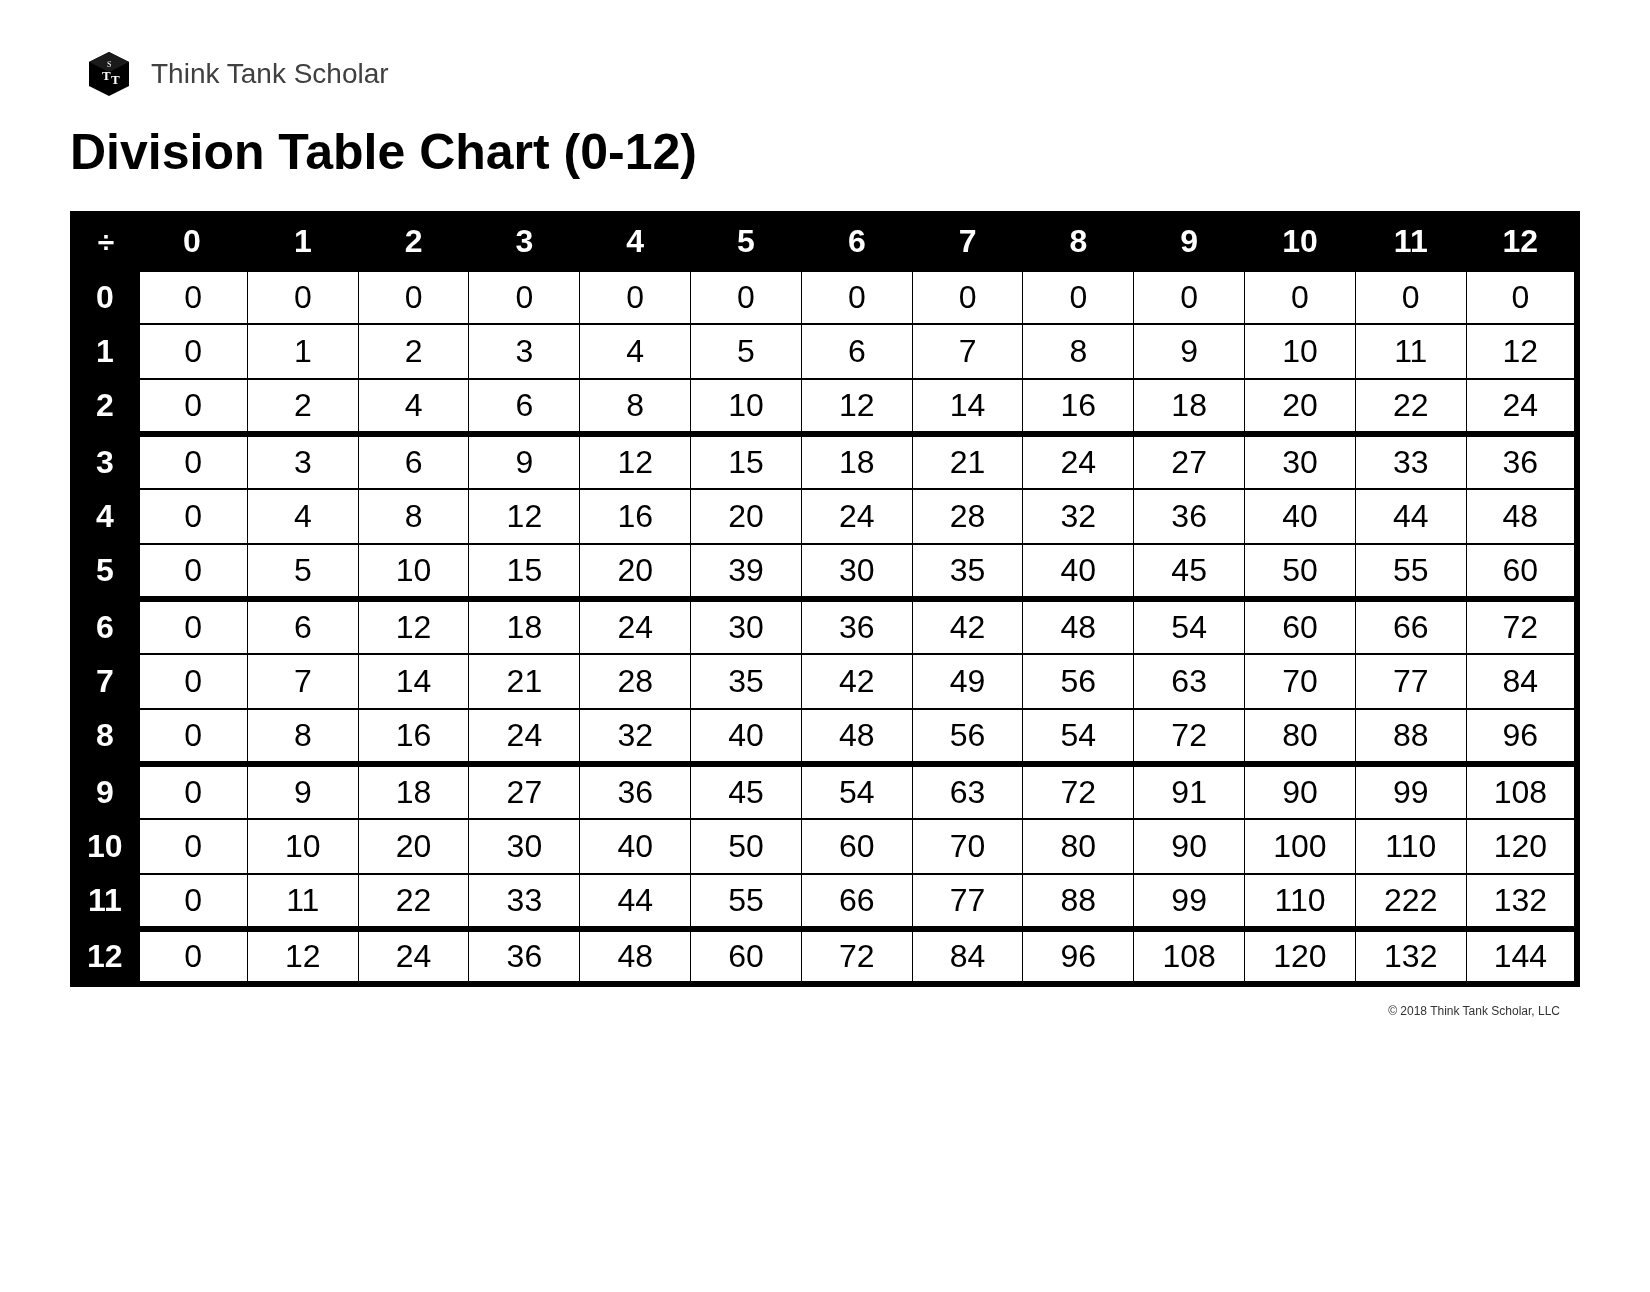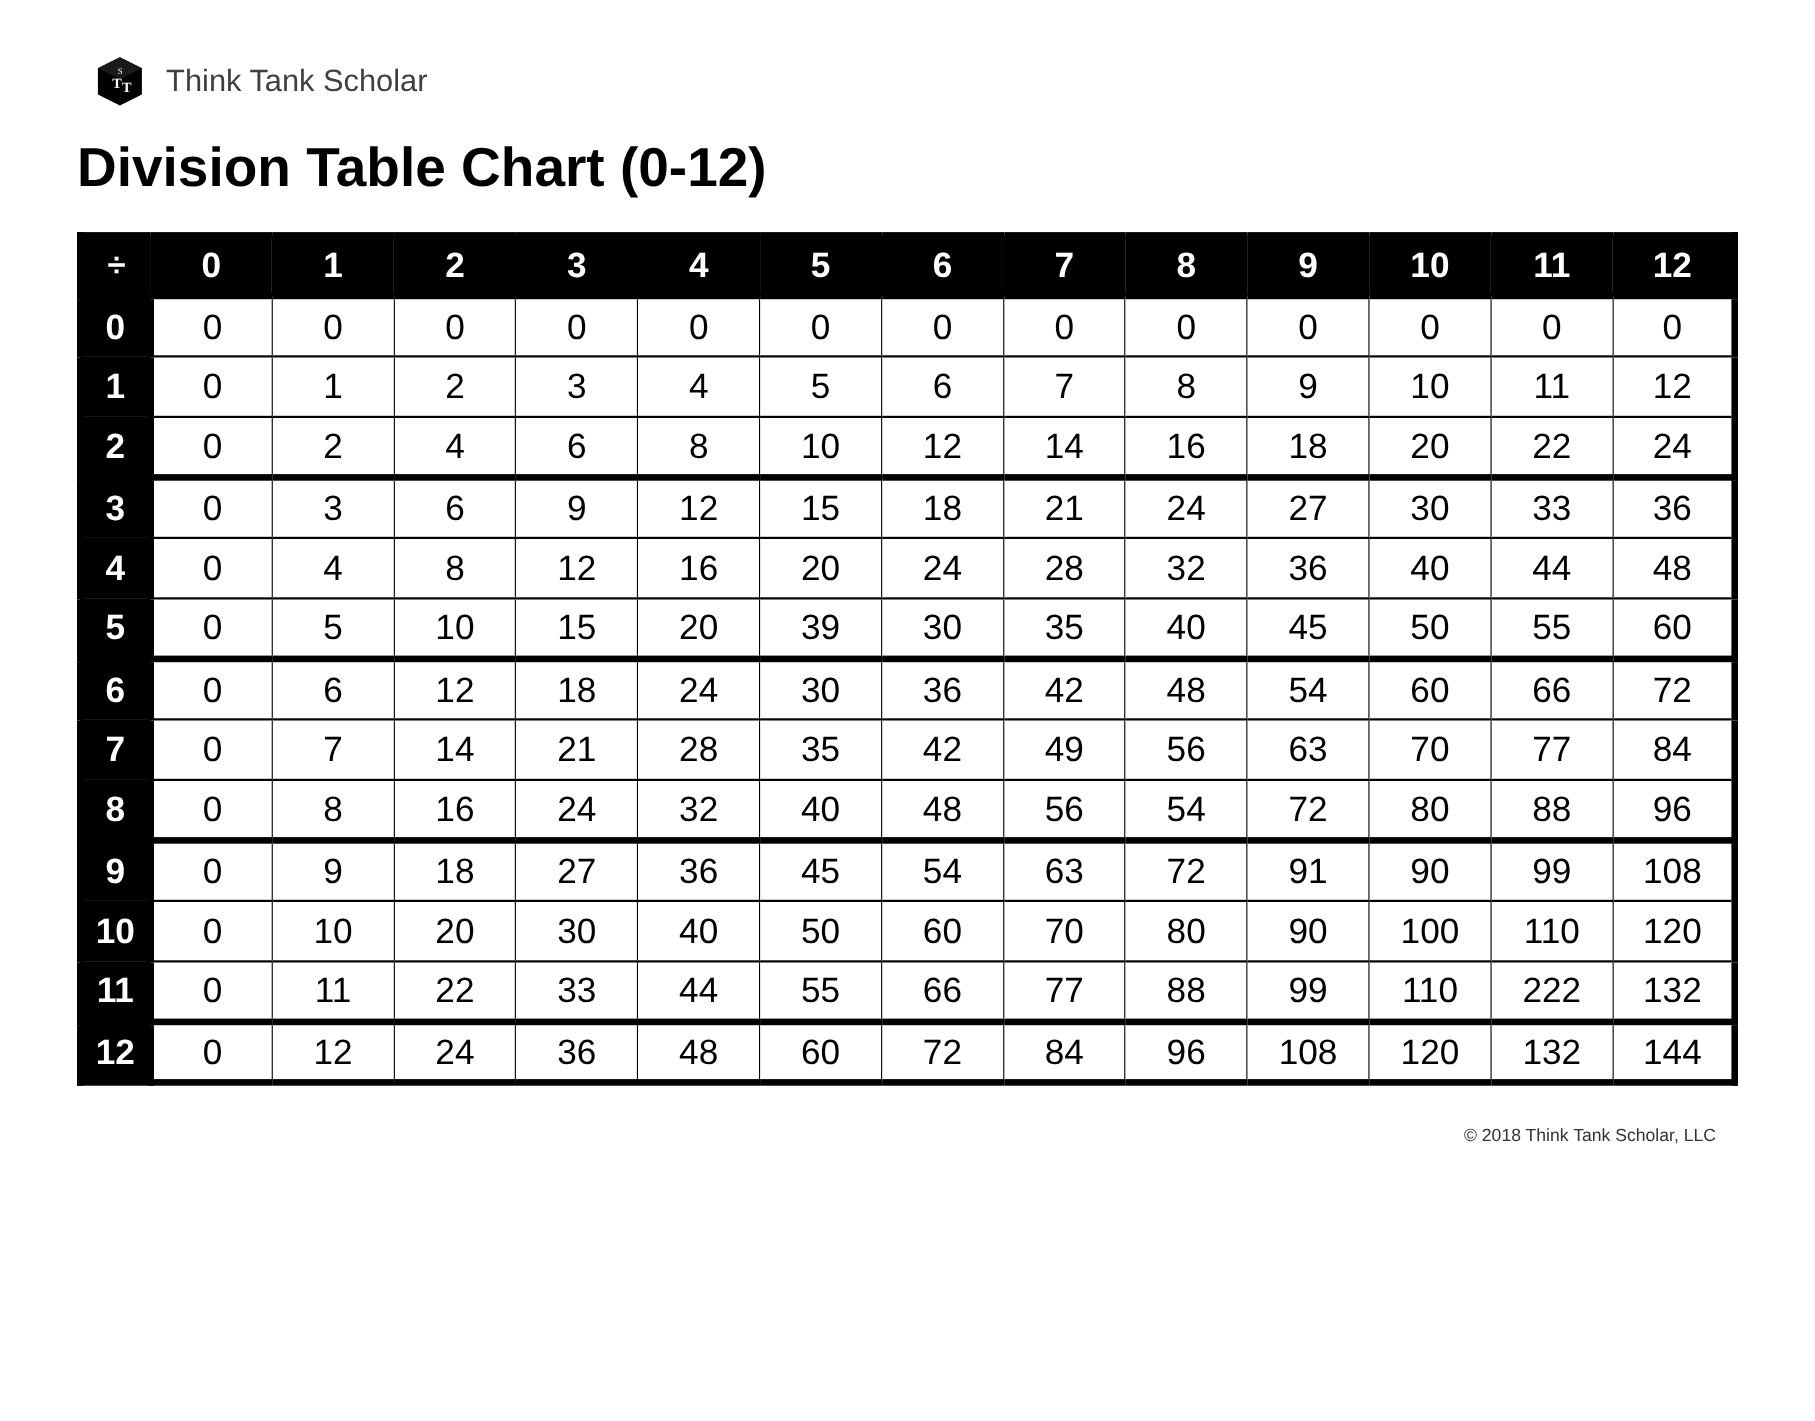--- a/index.html
+++ b/index.html
@@ -97,23 +97,23 @@
       border-bottom: 6px solid #000;
     }
     tbody tr.group-end th.row-header {
       border-bottom: 6px solid #000;
     }
     tbody tr:first-child td {
       border-top: none;
     }
     .footer {
       text-align: right;
-      font-size: 16px;
+      font-size: 12px;
       color: #333;
-      margin-top: 37px;
+      margin-top: 17px;
       margin-right: 20px;
       font-family: Arial, sans-serif;
     }
   </style>
 </head>
 <body>
 
 <div class="header">
   <span class="logo-icon">
     <svg viewBox="0 0 48 48" width="48" height="48">

